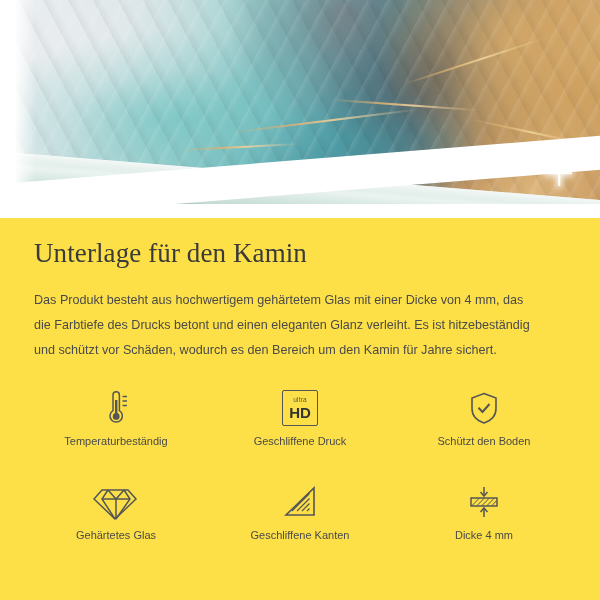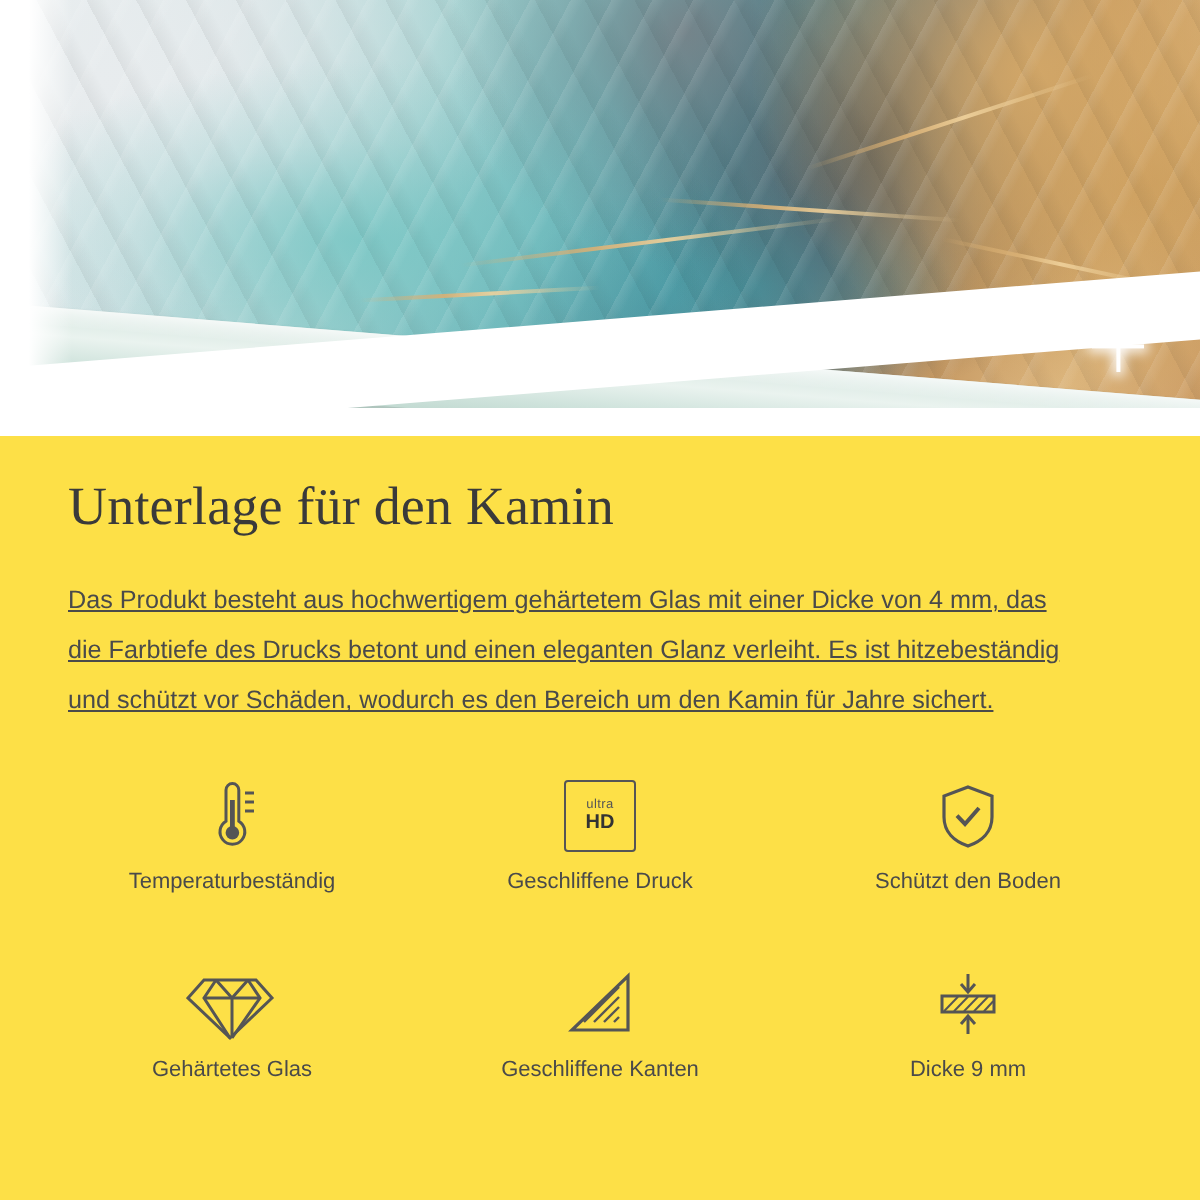--- a/index.html
+++ b/index.html
@@ -145,21 +145,20 @@
     margin: 0 0 16px 0;
     letter-spacing: 0.1px;
   }
   .headline .l2 { display: block; }
   .body-text {
     font-size: 12.6px;
     line-height: 2.0;
     color: #4a4a4a;
     margin: 0;
     max-width: 500px;
-    text-decoration: underline;
   }
 
   
   .features {
     margin-top: 22px;
     display: grid;
     grid-template-columns: repeat(3, 1fr);
     row-gap: 12px;
     padding: 0 24px;
   }
@@ -188,21 +187,21 @@
     height: 34px;
     border: 1.6px solid #555;
     border-radius: 2px;
     display: flex;
     flex-direction: column;
     align-items: center;
     justify-content: center;
     line-height: 1;
   }
   .hd-box .ultra { font-size: 6.5px; color: #555; letter-spacing: 0.2px; }
-  .hd-box .hd { font-size: 10px; font-weight: bold; color: #333; margin-top: 1px; }
+  .hd-box .hd { font-size: 15px; font-weight: bold; color: #333; margin-top: 1px; }
 </style>
 </head>
 <body>
 
 <div class="page">
 
   <div class="hero">
     <div class="hero-art"></div>
     <div class="vein v1"></div>
     <div class="vein v2"></div>
@@ -297,17 +296,17 @@
           <rect x="9" y="16" width="26" height="8"></rect>
           <line x1="10" y1="23.6" x2="17" y2="16.4" stroke-width="1"></line>
           <line x1="15" y1="23.6" x2="22" y2="16.4" stroke-width="1"></line>
           <line x1="20" y1="23.6" x2="27" y2="16.4" stroke-width="1"></line>
           <line x1="25" y1="23.6" x2="32" y2="16.4" stroke-width="1"></line>
           <line x1="30" y1="23.6" x2="34.6" y2="18.6" stroke-width="1"></line>
           <line x1="22" y1="35" x2="22" y2="27"></line>
           <path d="M18.5 30 L22 26 L25.5 30"></path>
         </svg>
       </div>
-      <div class="feature-label">Dicke 9 mm</div>
+      <div class="feature-label">Dicke 4 mm</div>
     </div>
 
   </div>
 </div>
 
 </body></html>

